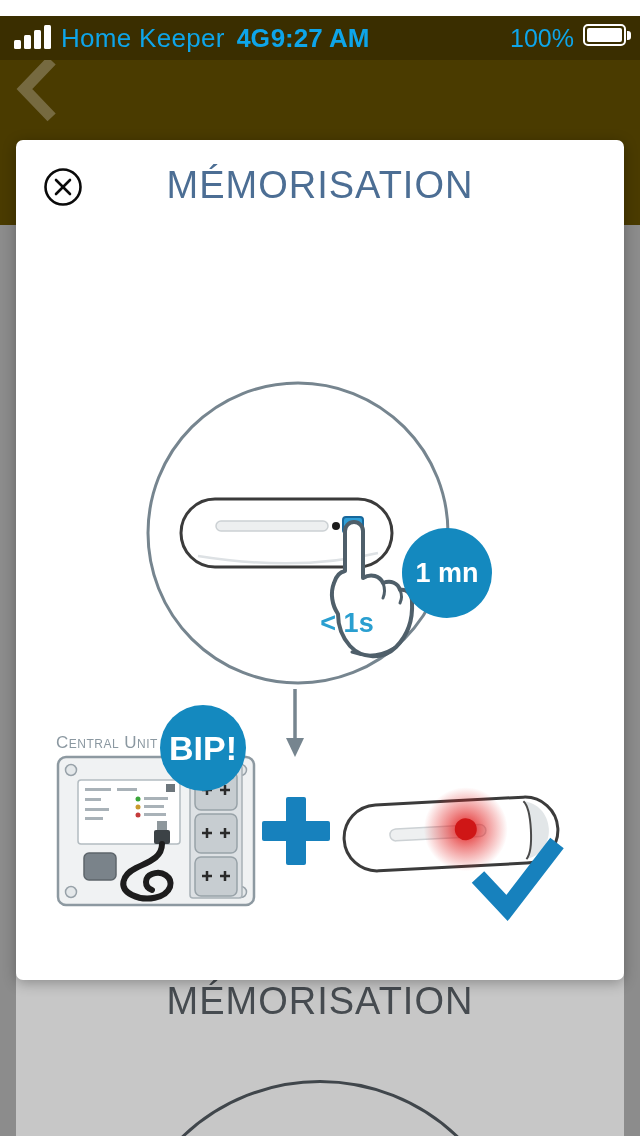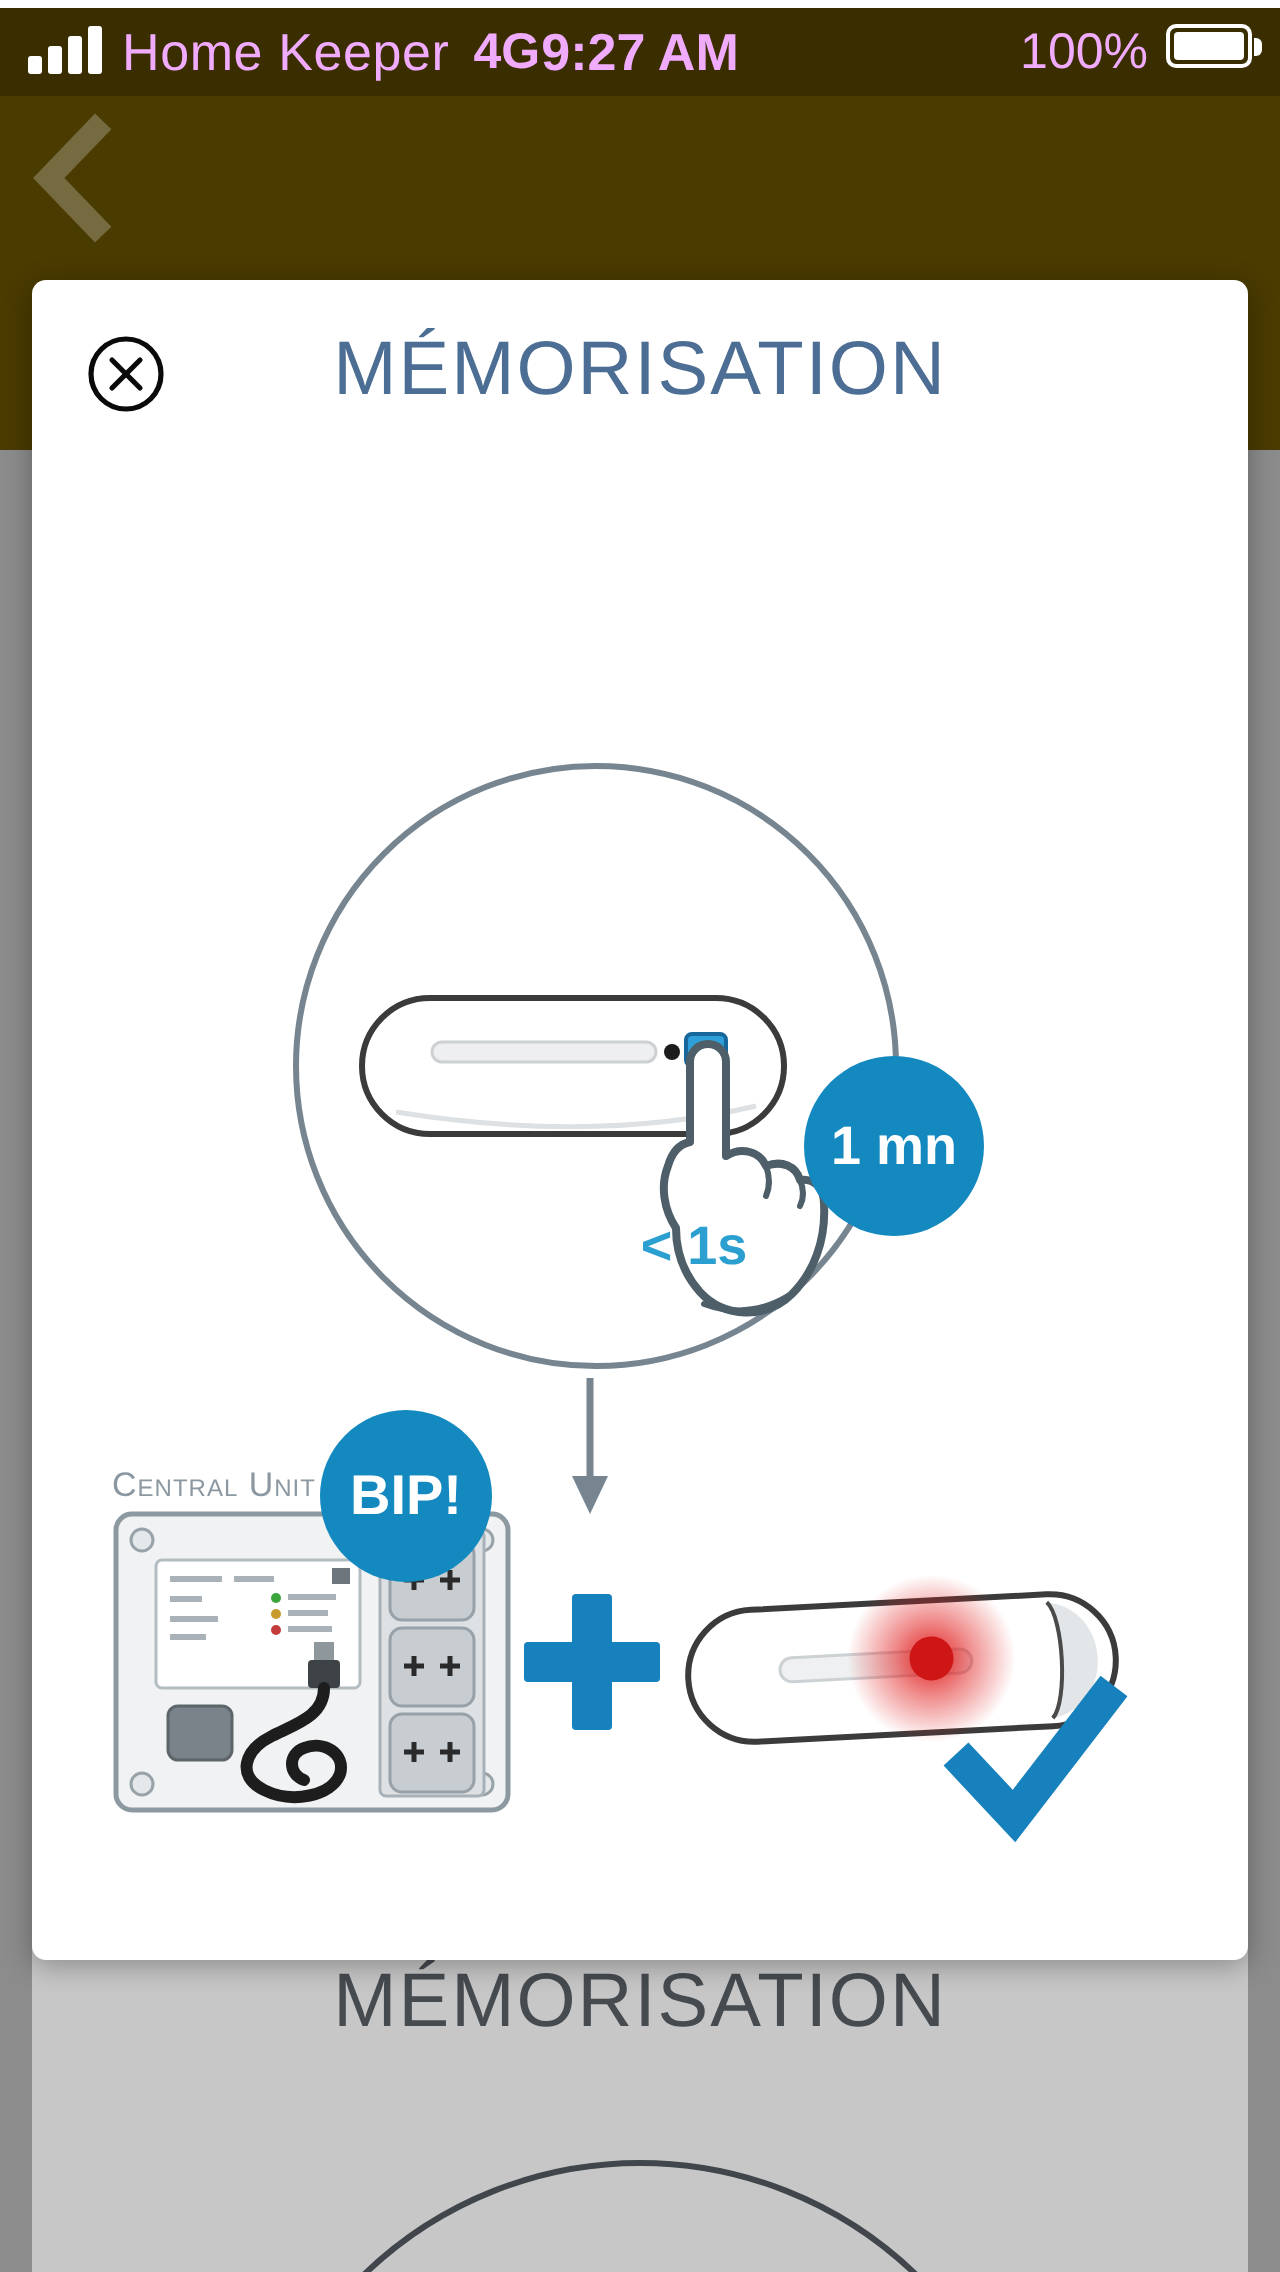--- a/index.html
+++ b/index.html
@@ -5,21 +5,21 @@
   html,body{margin:0;padding:0;background:#222;}
   .screen{
     position:relative;width:640px;height:1136px;overflow:hidden;
     font-family:"Liberation Sans", sans-serif;background:#fff;
     -webkit-font-smoothing:antialiased;
   }
   .abs{position:absolute;}
 
   
   .status-bar{
-    top:4px;left:0;width:640px;height:44px;background:#3a2e00;color:#f0abfc;
+    top:16px;left:0;width:640px;height:44px;background:#3a2e00;color:#0ea5e9;
     display:flex;align-items:center;padding:0 14px;box-sizing:border-box;gap:10px;
     z-index:5;
   }
   .signal{display:flex;align-items:flex-end;gap:3px;height:26px;padding-bottom:4px;}
   .signal span{display:block;width:7px;background:#fff;border-radius:1.5px;}
   .signal .b1{height:9px}.signal .b2{height:14px}.signal .b3{height:19px}.signal .b4{height:24px}
   .carrier{font-size:26px;font-weight:500;letter-spacing:.3px;}
   .network{font-size:25px;font-weight:700;margin-left:2px;}
   .time{position:absolute;left:50%;transform:translateX(-50%);font-size:26px;font-weight:700;}
   .status-right{margin-left:auto;display:flex;align-items:flex-start;gap:9px;}
@@ -56,21 +56,21 @@
     font-size:38px;letter-spacing:1px;color:#4c6e94;font-weight:500;
   }
   .illustration{position:absolute;left:0;top:0;width:608px;height:850px;}
 
   .badge{
     position:absolute;border-radius:50%;background:#1489bf;color:#fff;
     display:flex;align-items:center;justify-content:center;font-weight:700;
     text-align:center;line-height:1;
   }
   .duration-badge{left:386px;top:388px;width:90px;height:90px;font-size:27px;}
-  .beep-badge{left:144px;top:565px;width:86px;height:86px;font-size:28px;}
+  .beep-badge{left:144px;top:565px;width:86px;height:86px;font-size:34px;}
   .press-duration{
     position:absolute;left:276px;top:468px;width:110px;text-align:center;
     font-size:27px;font-weight:700;color:#2a9fd0;
   }
   .central-unit-label{
     position:absolute;left:40px;top:593px;font-size:17px;color:#8b98a1;
     font-variant:small-caps;letter-spacing:.5px;font-weight:500;
   }
   .plus-icon{position:absolute;left:246px;top:657px;width:68px;height:68px;}
   .plus-icon .ph{position:absolute;left:0;top:24px;width:68px;height:20px;background:#1781bd;border-radius:2px;}

